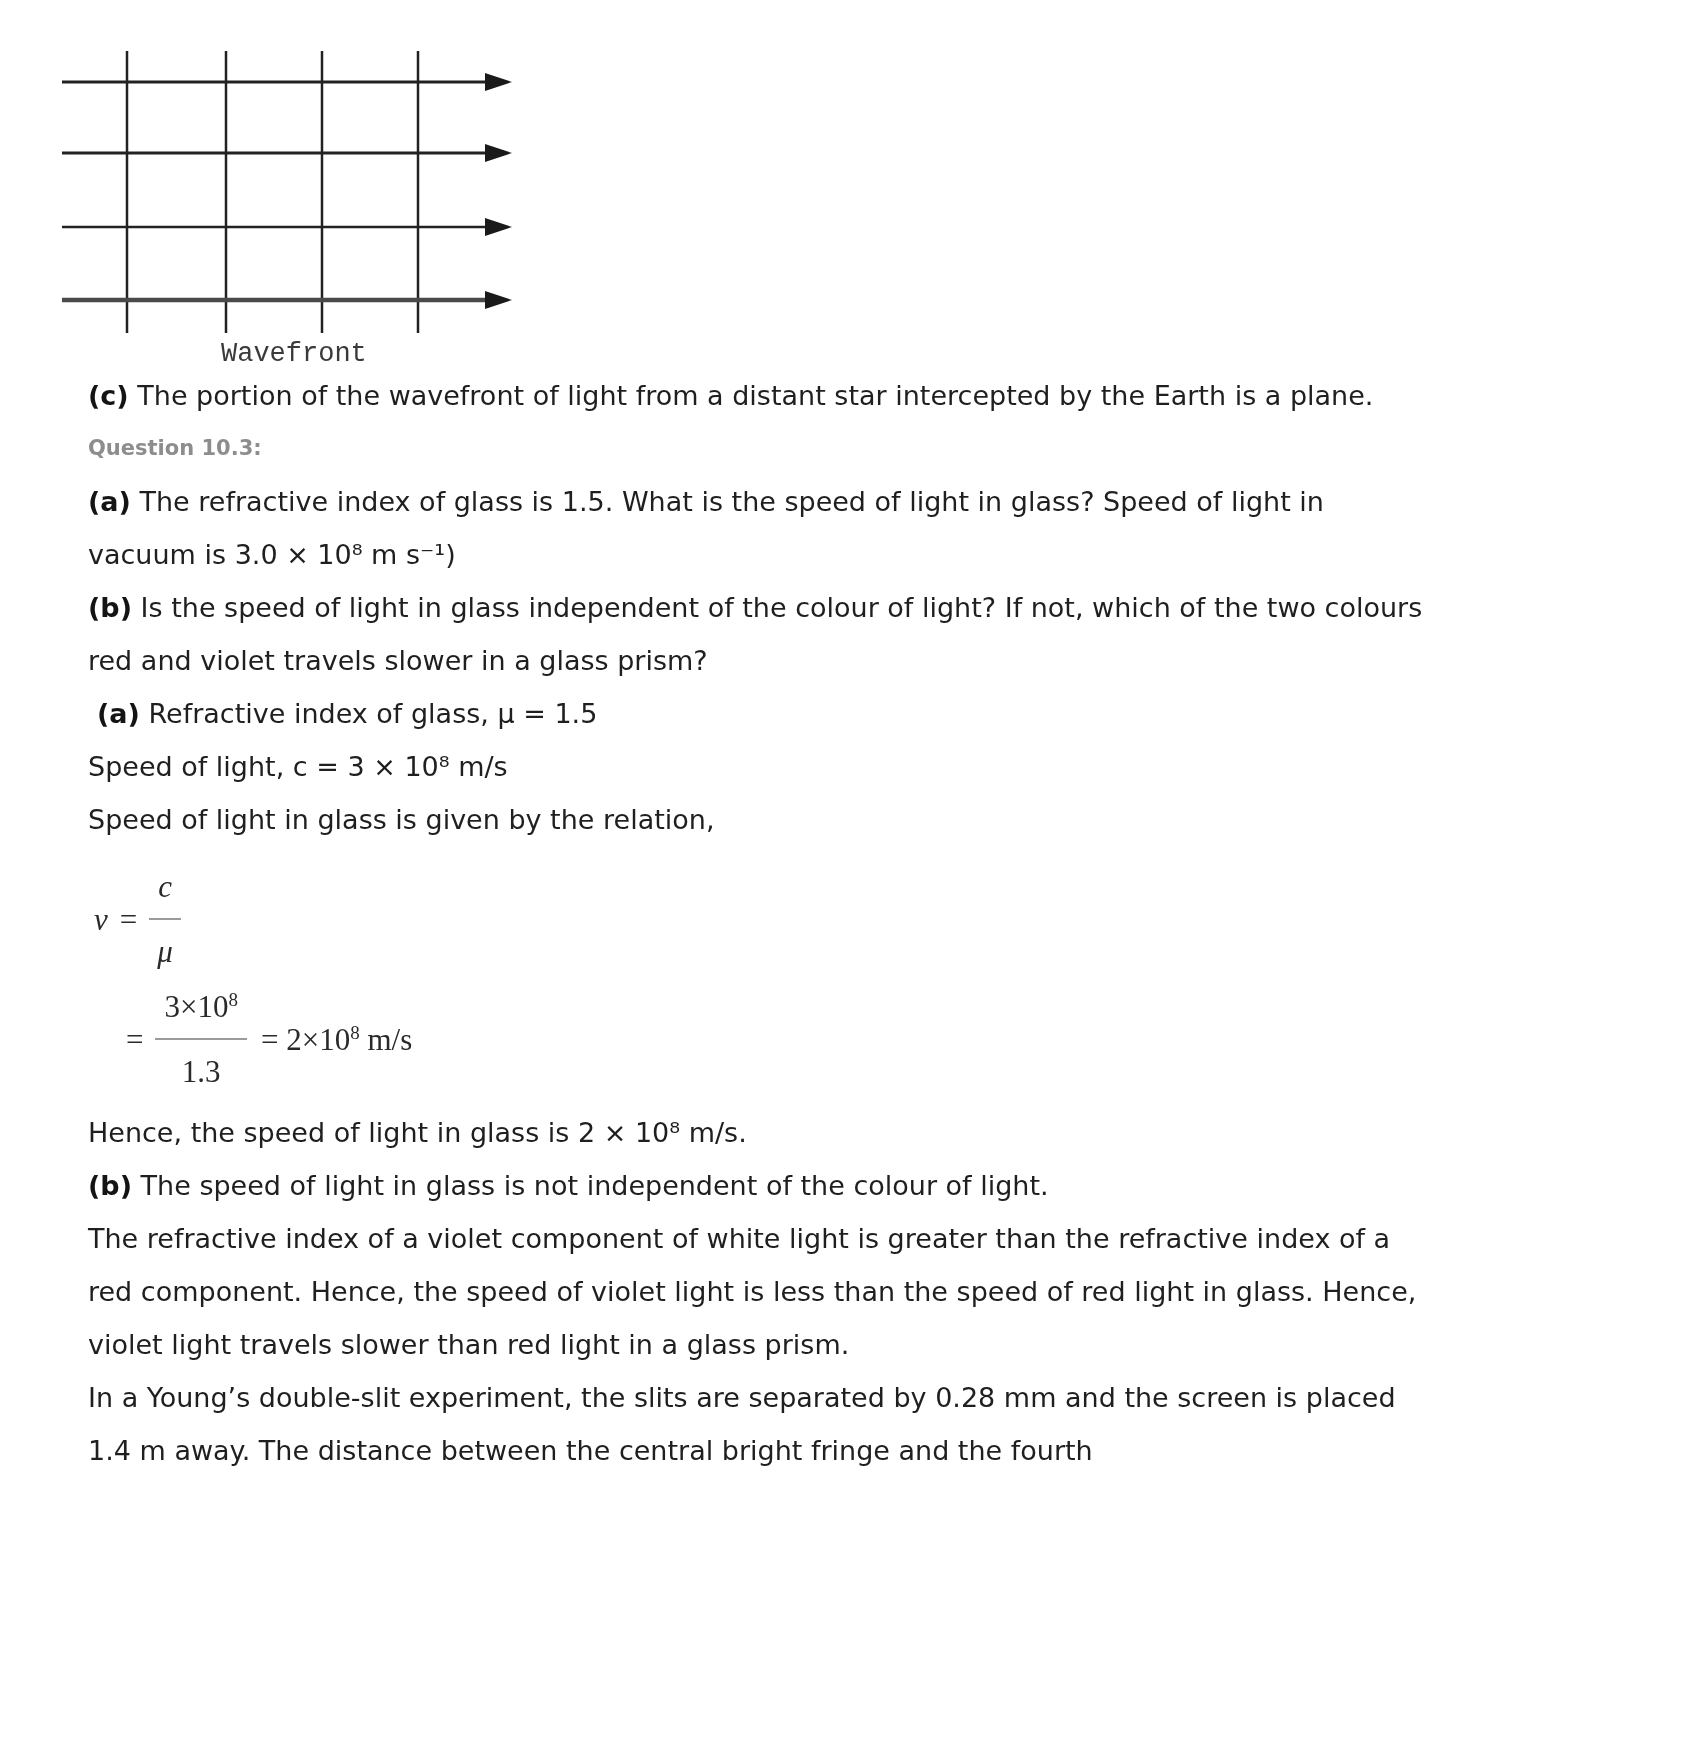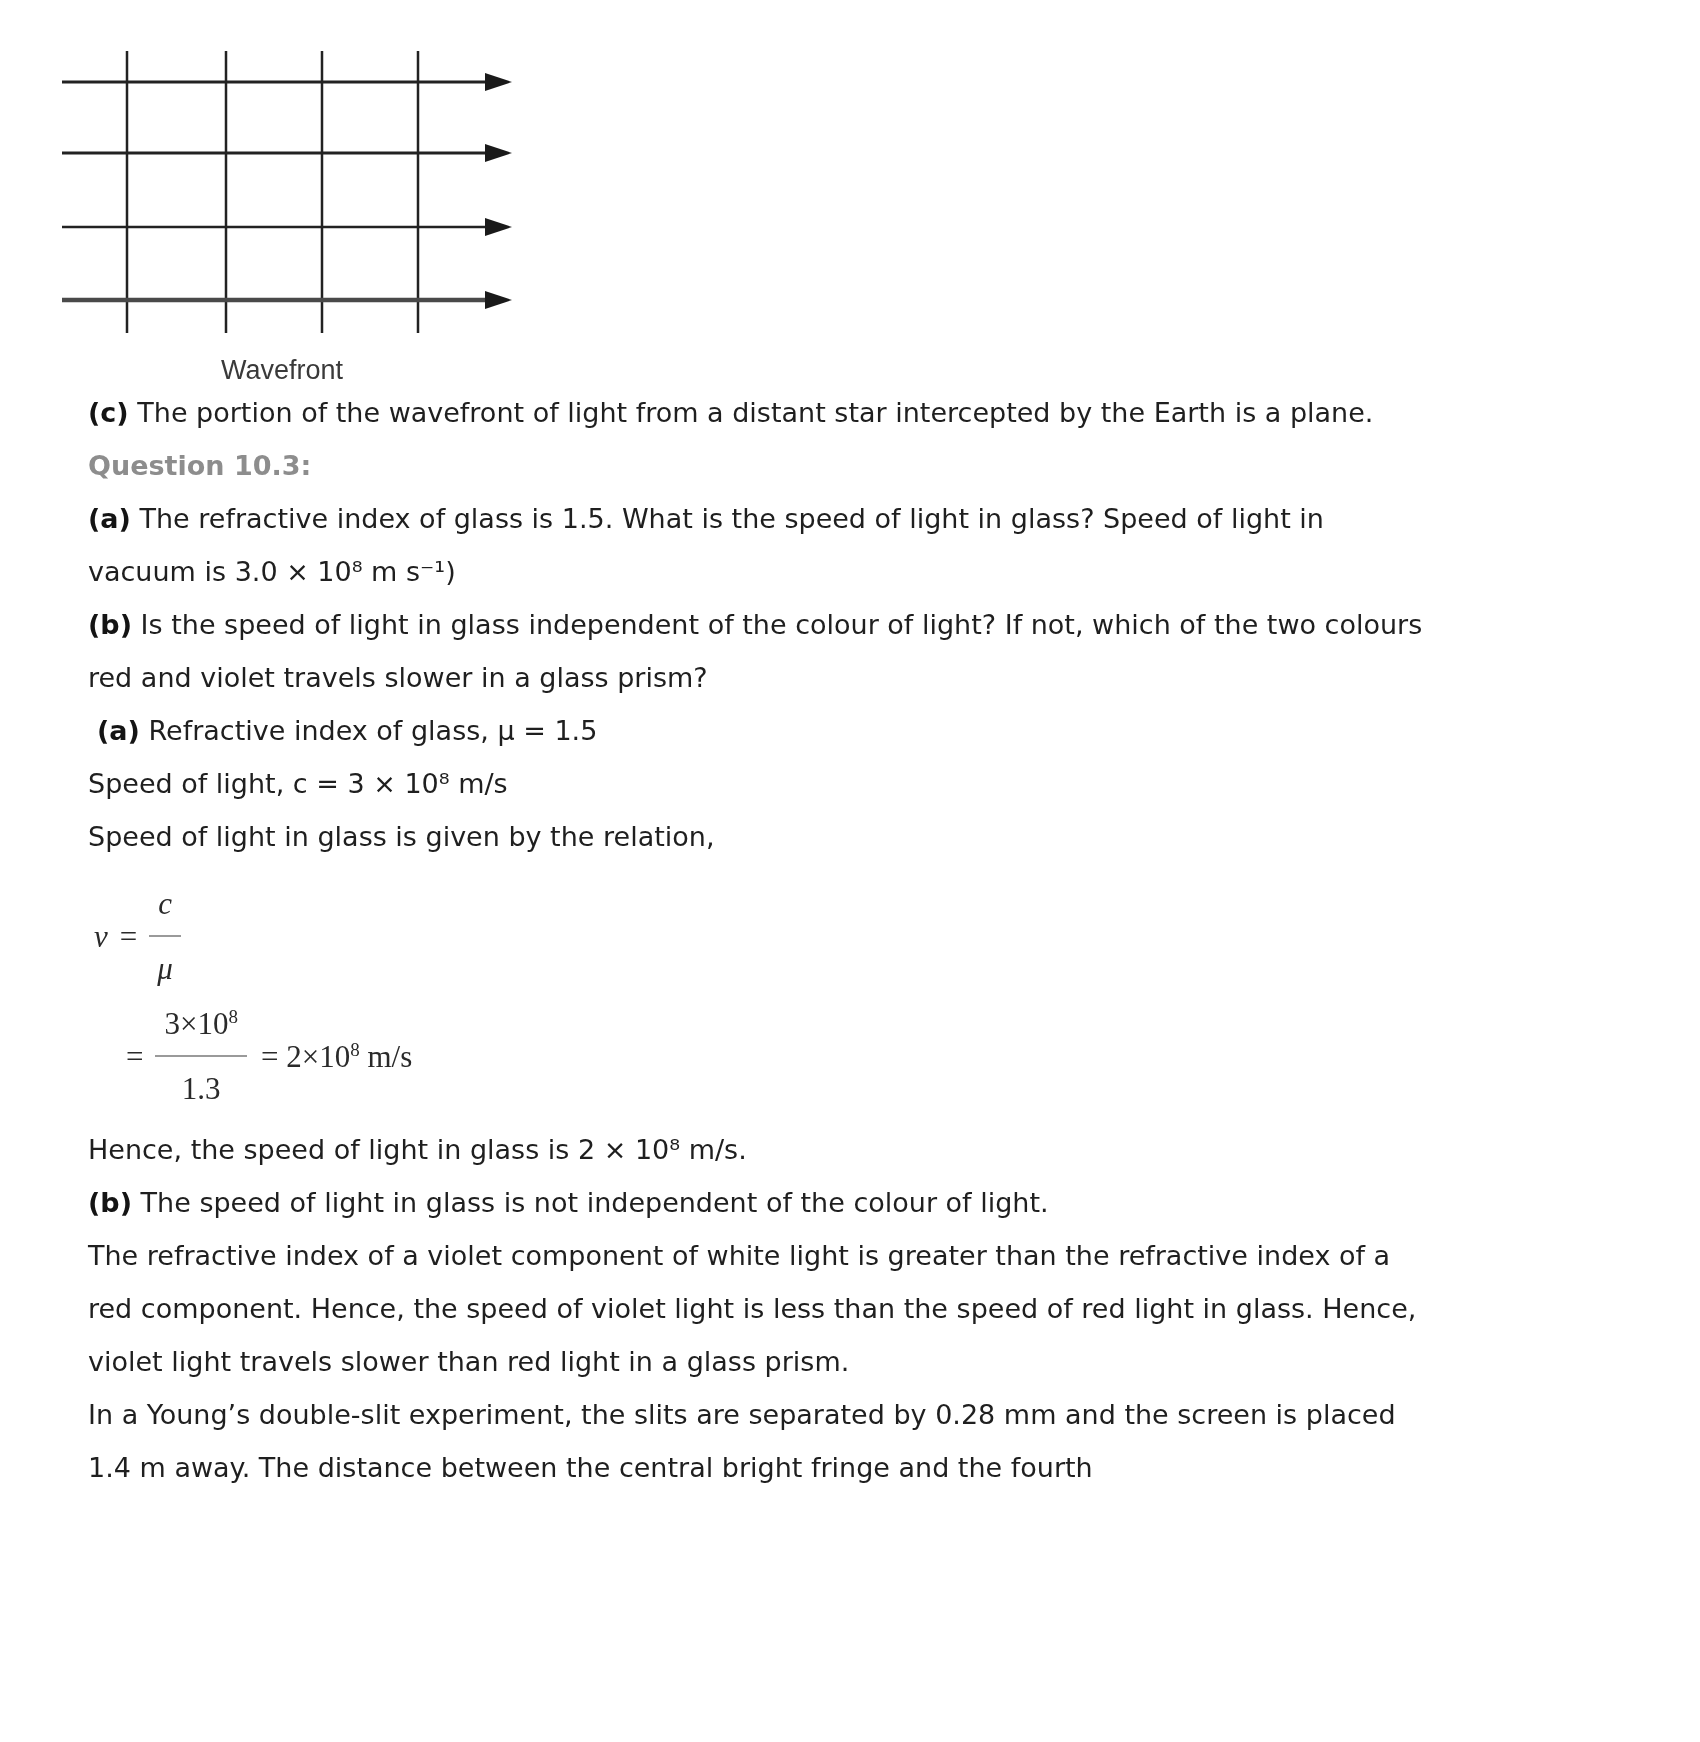--- a/index.html
+++ b/index.html
@@ -5,30 +5,30 @@
   html,body{margin:0;padding:0;}
   body{
     width:1700px;height:1742px;overflow:hidden;background:#ffffff;
     font-family:"DejaVu Sans","Liberation Sans",sans-serif;color:#1f1f1f;
   }
   .page{position:relative;width:1700px;height:1742px;background:#ffffff;}
 
   
   .diagram{margin:50px 0 0 61px;width:460px;}
   .wf-label{
-    font-family:Liberation Sans, sans-serif;
-    font-size:27px;color:#3a3a3a;padding-left:160px;margin-top:16px;
+    font-family:Liberation Mono, monospace;
+    font-size:27px;color:#3a3a3a;padding-left:160px;
   }
 
   
   .content{margin-left:88px;max-width:1345px;font-size:27px;line-height:53px;color:#1f1f1f;}
   .content p{margin:0;}
   .first-para{margin-top:26px;}
   .qheading{
-    font-size:27px;line-height:53px;font-weight:bold;color:#8d8d8d;margin:56px 0 0 0;
+    font-size:21px;line-height:53px;font-weight:bold;color:#8d8d8d;margin:56px 0 0 0;
   }
   b{font-weight:bold;color:#141414;}
   .indent{padding-left:9px;}
 
   
   .formula{
     display:flex;align-items:center;
     font-family:"Liberation Serif","DejaVu Serif",serif;
     font-size:31px;color:#2a2a2a;
   }

